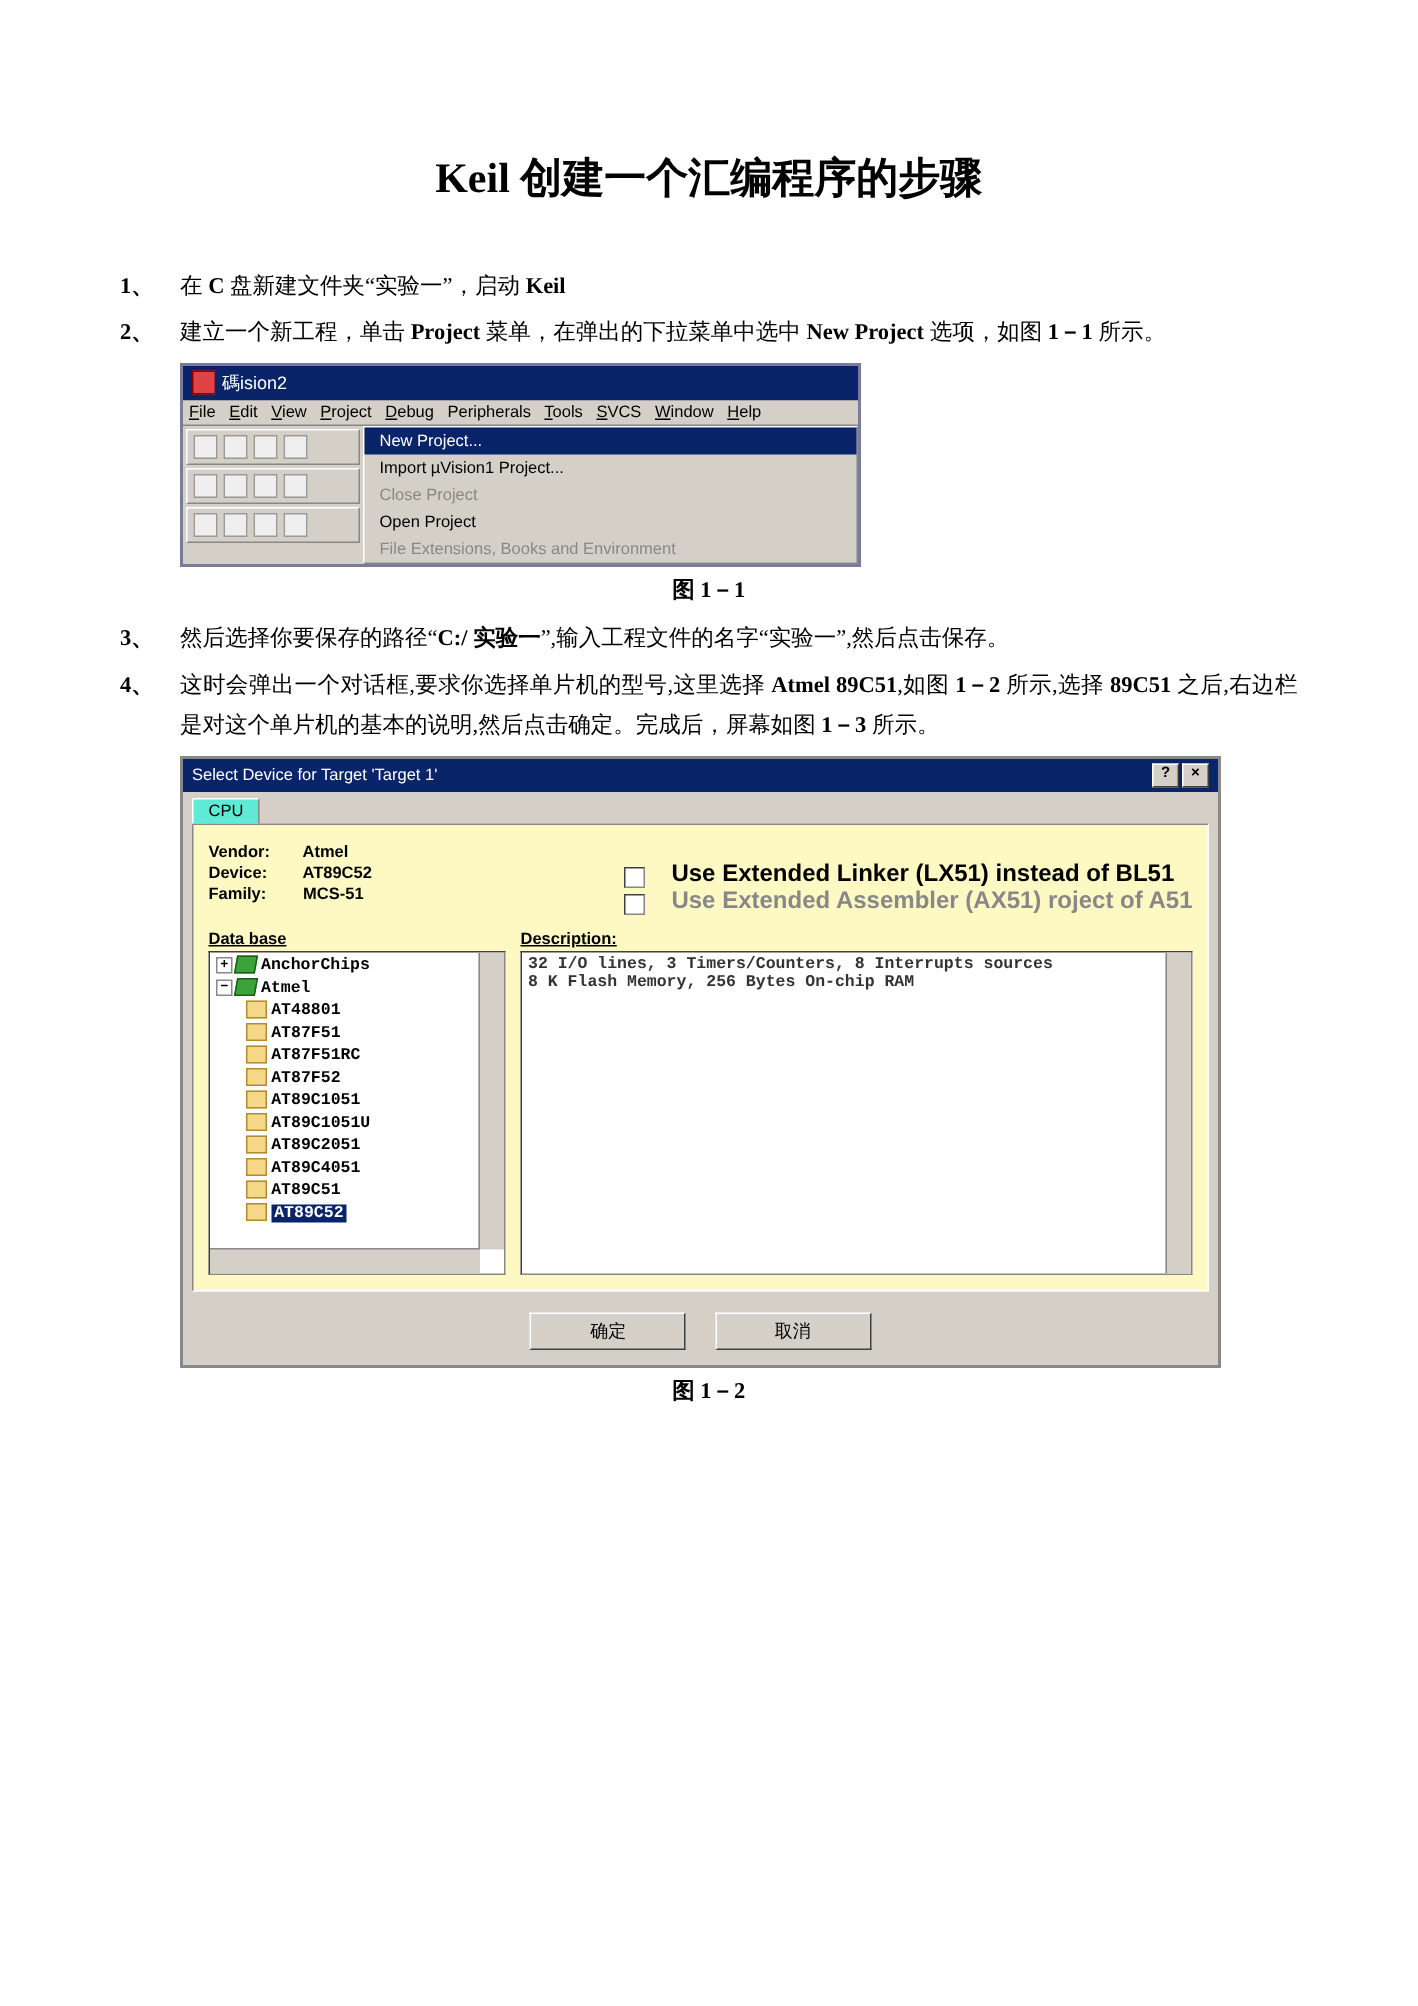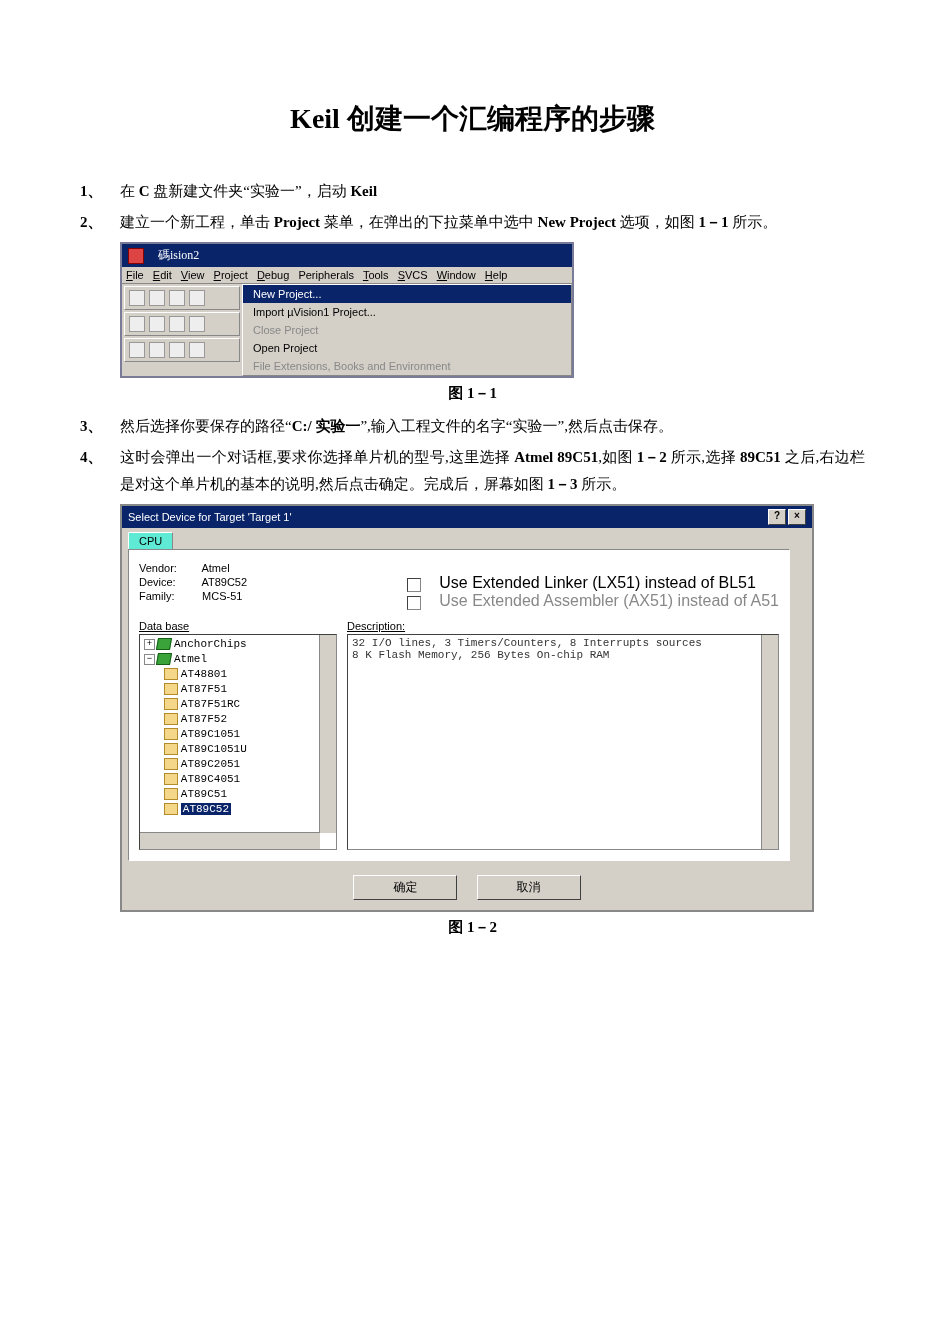--- a/index.html
+++ b/index.html
@@ -53,23 +53,22 @@
     border: 2px solid #7a7a99;
     background: #d4d0c8;
     font-family: "Tahoma", "SimSun", sans-serif;
     font-size: 12px;
   }
   .uvision-title {
     background: linear-gradient(#0a246a, #0a246a);
     color: #fff;
     padding: 3px 6px;
     display: flex;
-    align-items: center;
-    gap: 14px;
-    font-family: Liberation Serif, serif;
+    align-items: flex-start;
+    gap: 4px;
   }
   .uvision-title .app-icon {
     width: 14px; height: 14px; background: #d44; border: 1px solid #800;
   }
   .uvision-menubar {
     background: #d4d0c8;
     border-bottom: 1px solid #888;
     padding: 2px 4px;
     font-size: 11px;
   }
@@ -149,25 +148,26 @@
   }
   .device-tab {
     display: inline-block;
     background: #5eead4;
     border: 1px solid #fff;
     border-right-color: #888; border-bottom: none;
     padding: 2px 10px;
     font-size: 11px;
   }
   .device-panel {
-    margin: 0 22px 6px 6px;
+    margin: 0 6px 6px 6px;
     border: 1px solid #fff;
     border-top-color: #888; border-left-color: #888;
     padding: 10px;
-    background: #ffffff;
+    background: #fef9c3;
+    font-weight: bold;
   }
   .kv { margin: 2px 0; }
   .kv .k { display: inline-block; width: 60px; }
   .kv .v { color: #000; }
   .check-row {
     display: flex; align-items: flex-end; gap: 18px;
     font-size: 16px;
   }
   .check-row.disabled { color: #888; }
   .chk {
@@ -351,21 +351,21 @@
             <div class="kv"><span class="k">Device:</span> <span class="v">AT89C52</span></div>
             <div class="kv"><span class="k">Family:</span> <span class="v">MCS-51</span></div>
           </div>
           <div style="padding-top:14px;">
             <div class="check-row">
               <span class="chk"></span>
               <span>Use Extended Linker (LX51) instead of BL51</span>
             </div>
             <div class="check-row disabled">
               <span class="chk"></span>
-              <span>Use Extended Assembler (AX51) instead of A51</span>
+              <span>Use Extended Assembler (AX51) roject of A51</span>
             </div>
           </div>
         </div>
 
         <div class="device-cols">
           <div>
             <div class="col-label">Data base</div>
             <div class="treebox">
               <div class="tree-line"><span class="pm">+</span><span class="chip"></span><span>AnchorChips</span></div>
               <div class="tree-line"><span class="pm">−</span><span class="chip"></span><span>Atmel</span></div>

